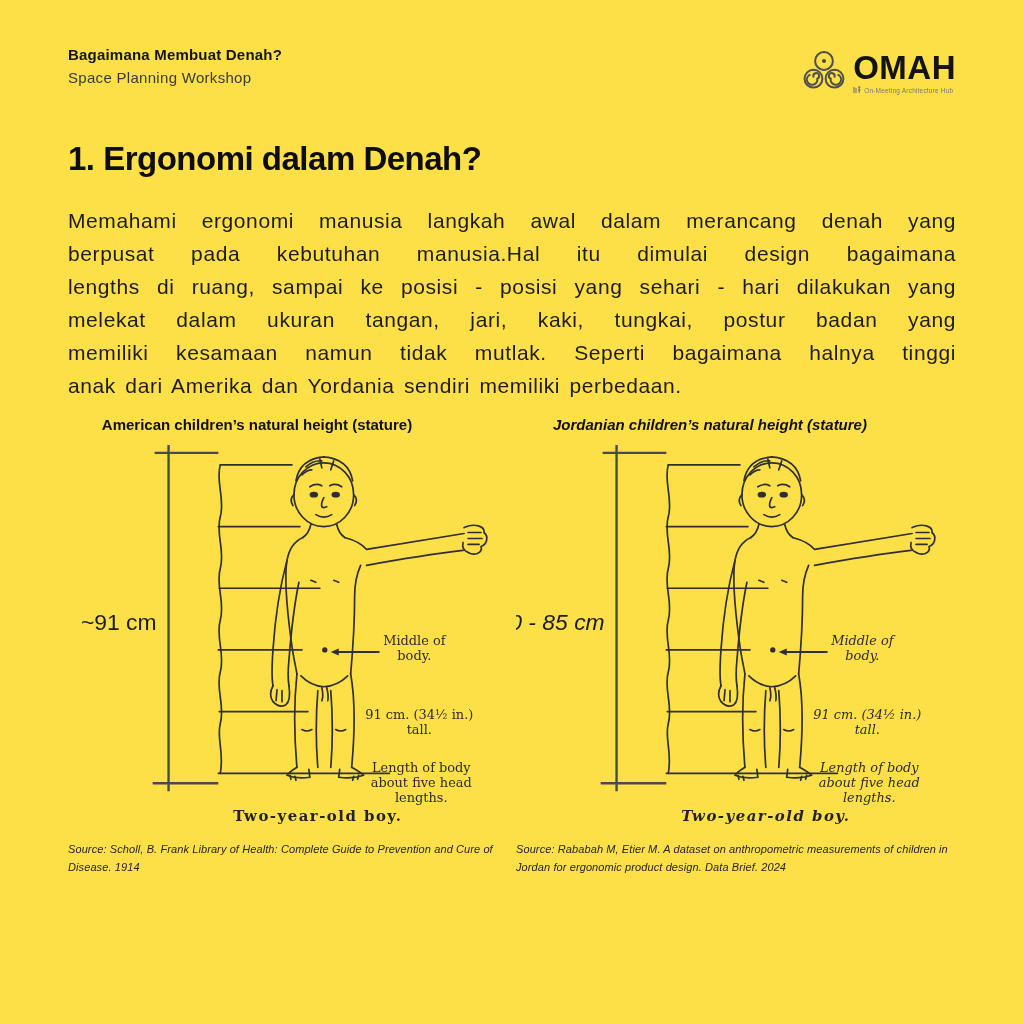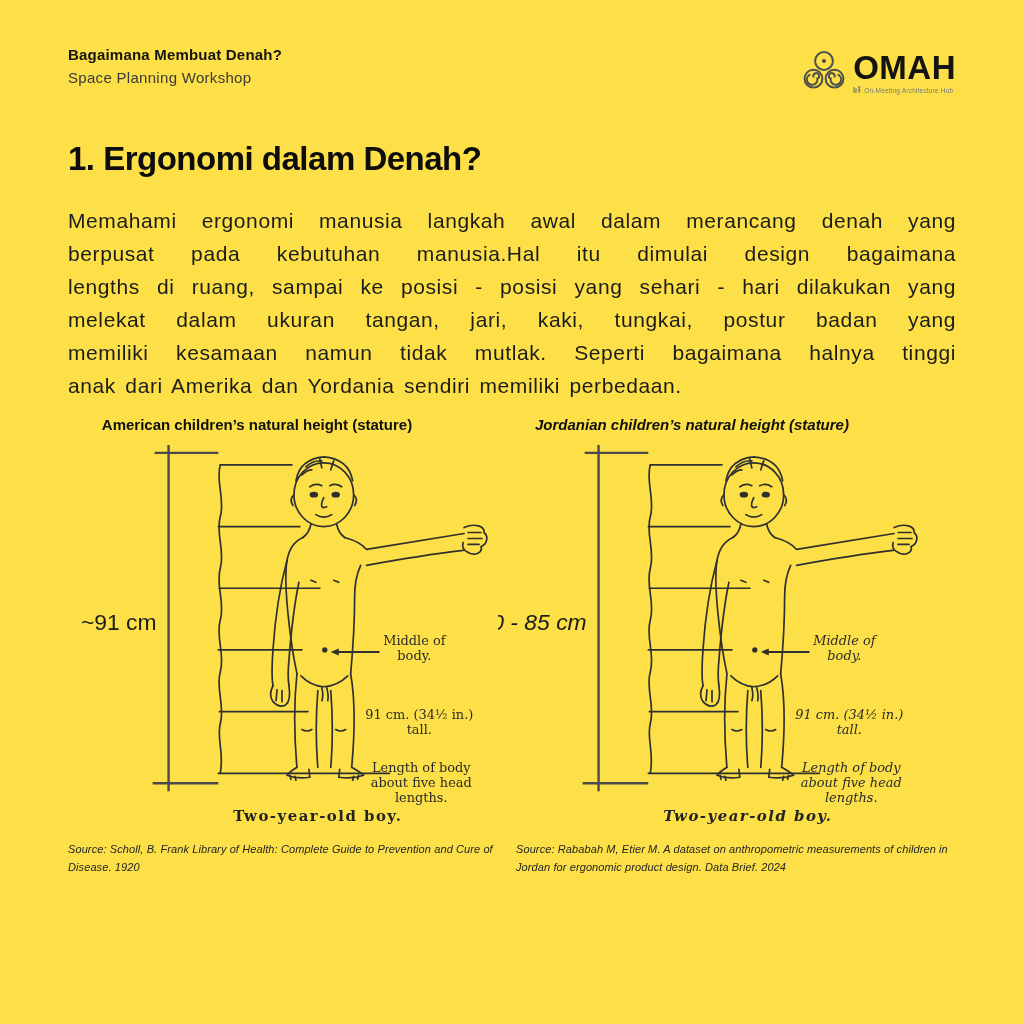--- a/index.html
+++ b/index.html
@@ -20,21 +20,21 @@
 
   
   h1.title { margin-top:46px; font-size:33px; font-weight:800; letter-spacing:-.5px; color:#0d0d0d; }
   .byline { margin-top:32px; font-size:20px; font-weight:bold; color:#161616; }
   .paragraph { margin-top:26px; font-size:21px; line-height:33px; color:#1c1c1c;
                letter-spacing:.6px; word-spacing:3px; }
   .pline { text-align:justify; text-align-last:justify; white-space:normal; }
   .pline.last { text-align-last:left; }
 
   
-  .figures { display:flex; margin-top:14px; }
+  .figures { display:flex; gap:18px; margin-top:14px; }
   .fig { display:flex; flex-direction:column; }
   .fig-left  { width:430px; }
   .fig-right { width:440px;font-style:italic; }
   .fig-title { font-size:15px; font-weight:bold; color:#101010; text-align:center;
                padding-right:52px; margin-bottom:2px; }
   .fig-svg { width:430px; height:398px; display:block; }
 
   svg .stroke { fill:none; stroke:#2f2f2f; stroke-width:1.7; stroke-linecap:round; stroke-linejoin:round; }
   svg .measure { fill:none; stroke:#4a4a4a; stroke-width:2.4; }
   svg .measure-text { font-family:"Liberation Sans", sans-serif; font-size:23px; fill:#1b1b1b; }
@@ -236,17 +236,17 @@
           <text class="plabel" x="354" y="339" text-anchor="middle">Length of body</text>
           <text class="plabel" x="354" y="354" text-anchor="middle">about five head</text>
           <text class="plabel" x="354" y="369" text-anchor="middle">lengths.</text>
           <text class="pcaption" x="250" y="388" text-anchor="middle">Two-year-old boy.</text>
         </g>
       </svg>
     </figure>
   </div>
 
   <div class="sources">
-    <div class="source">Source: Scholl, B. Frank Library of Health: Complete Guide to Prevention and Cure of Disease. 1920</div>
+    <div class="source">Source: Scholl, B. Frank Library of Health: Complete Guide to Prevention and Cure of Disease. 1914</div>
     <div class="source">Source: Rababah M, Etier M. A dataset on anthropometric measurements of children in Jordan for ergonomic product design. Data Brief. 2024</div>
   </div>
 
 </div>
 
 </body></html>

